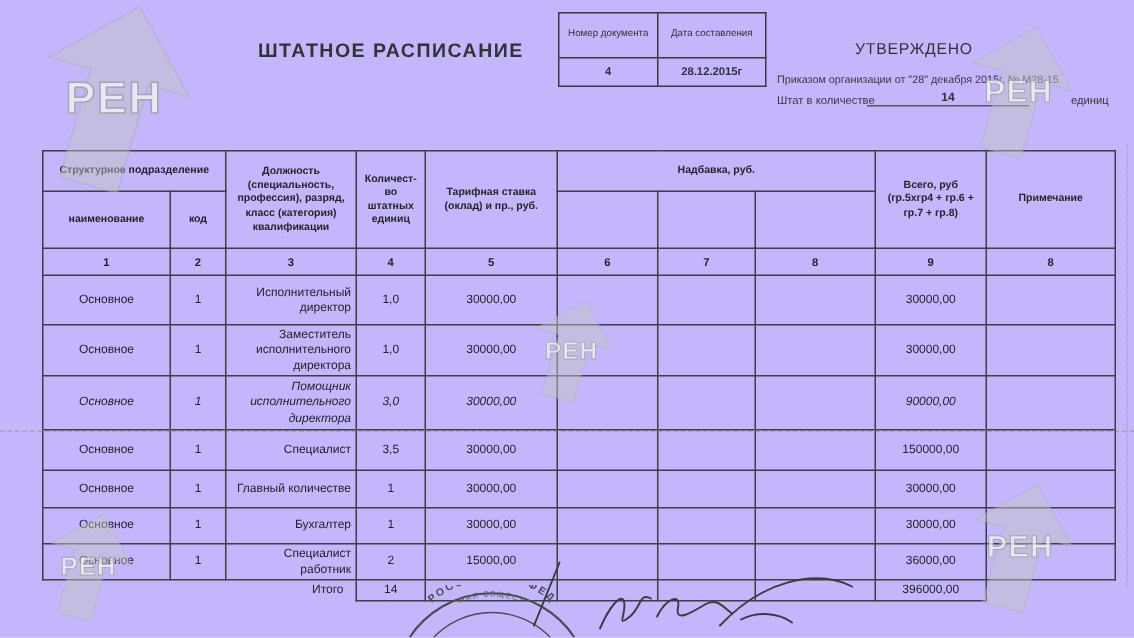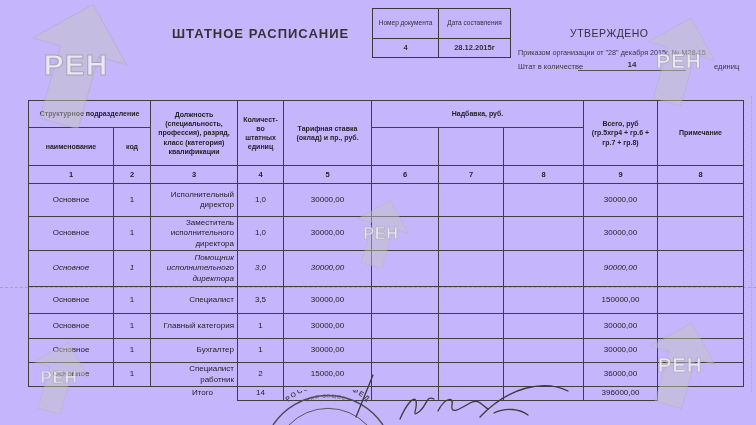--- a/index.html
+++ b/index.html
@@ -60,21 +60,21 @@
     padding:1px 3px;vertical-align:middle;text-align:center;
     font-size:7.5px;line-height:1.3;overflow:hidden;
   }
   .doc-table td.hc{font-weight:bold;font-size:7px;}
   .doc-table tr.num td{font-size:7.5px;font-weight:bold;padding:0;}
   .doc-table tr.data td{font-size:8px;}
   .doc-table td.pos{text-align:right;}
   .doc-table tr.r3 td{border-bottom:1px dashed #6e6e6e;font-style:italic;}
   .doc-table tr.total td{border:none;font-size:8px;}
   .doc-table tr.total td.b{border:1px solid #3f3f3f;}
-  .doc-table tr.total td.lbl{text-align:right;padding-right:24px;}
+  .doc-table tr.total td.lbl{text-align:right;padding-right:8px;}
 
   .scanline{
     position:absolute;left:0;top:287px;width:756px;height:0;
     border-top:1px dashed #9a9a9a;opacity:.7;z-index:1;
   }
   .scanedge{
     position:absolute;left:751px;top:96px;height:296px;width:0;
     border-left:1px dotted #999;opacity:.6;z-index:1;
   }
 
@@ -203,21 +203,21 @@
       <td>30000,00</td>
       <td></td>
       <td></td>
       <td></td>
       <td>150000,00</td>
       <td></td>
     </tr>
     <tr class="data" style="height:25px">
       <td>Основное</td>
       <td>1</td>
-      <td class="pos">Главный категория</td>
+      <td class="pos">Главный количестве</td>
       <td>1</td>
       <td>30000,00</td>
       <td></td>
       <td></td>
       <td></td>
       <td>30000,00</td>
       <td></td>
     </tr>
     <tr class="data" style="height:24px">
       <td>Основное</td>

